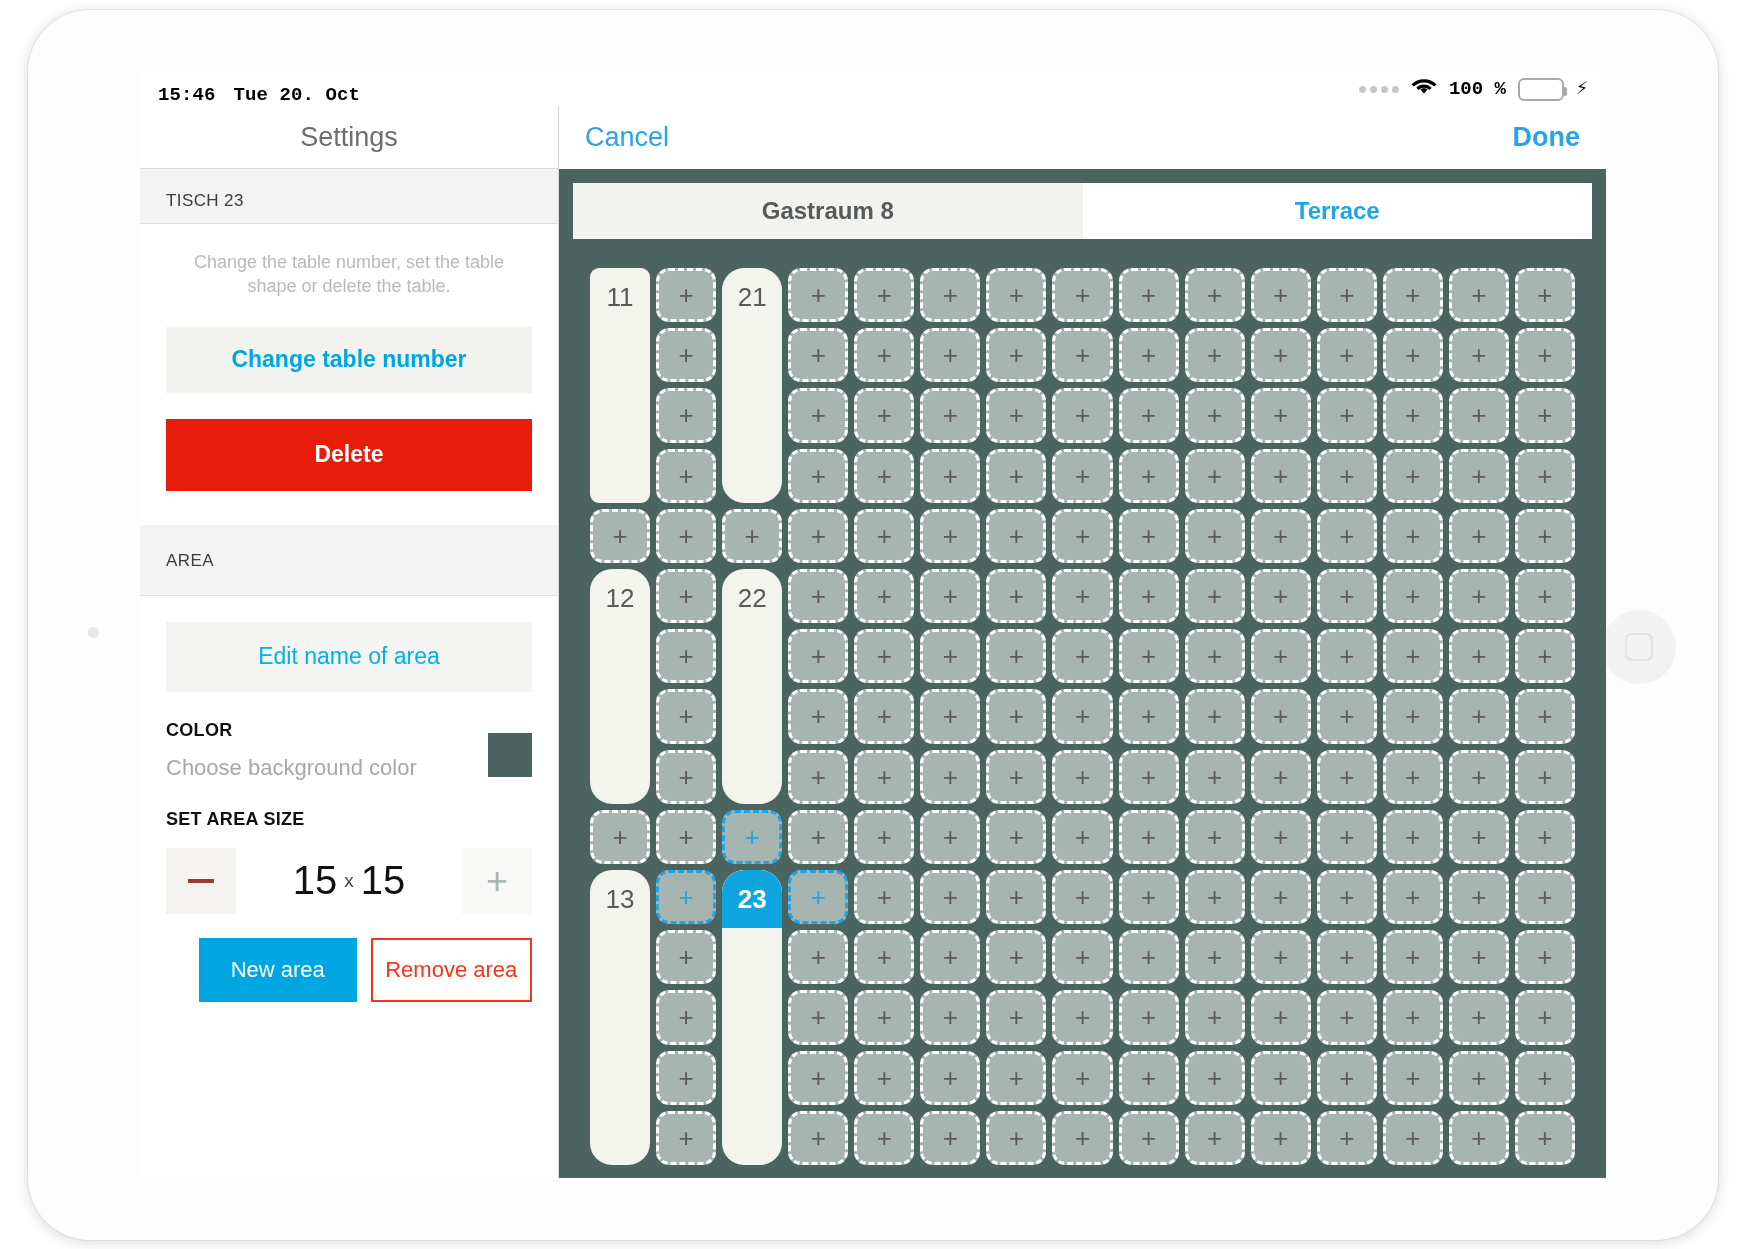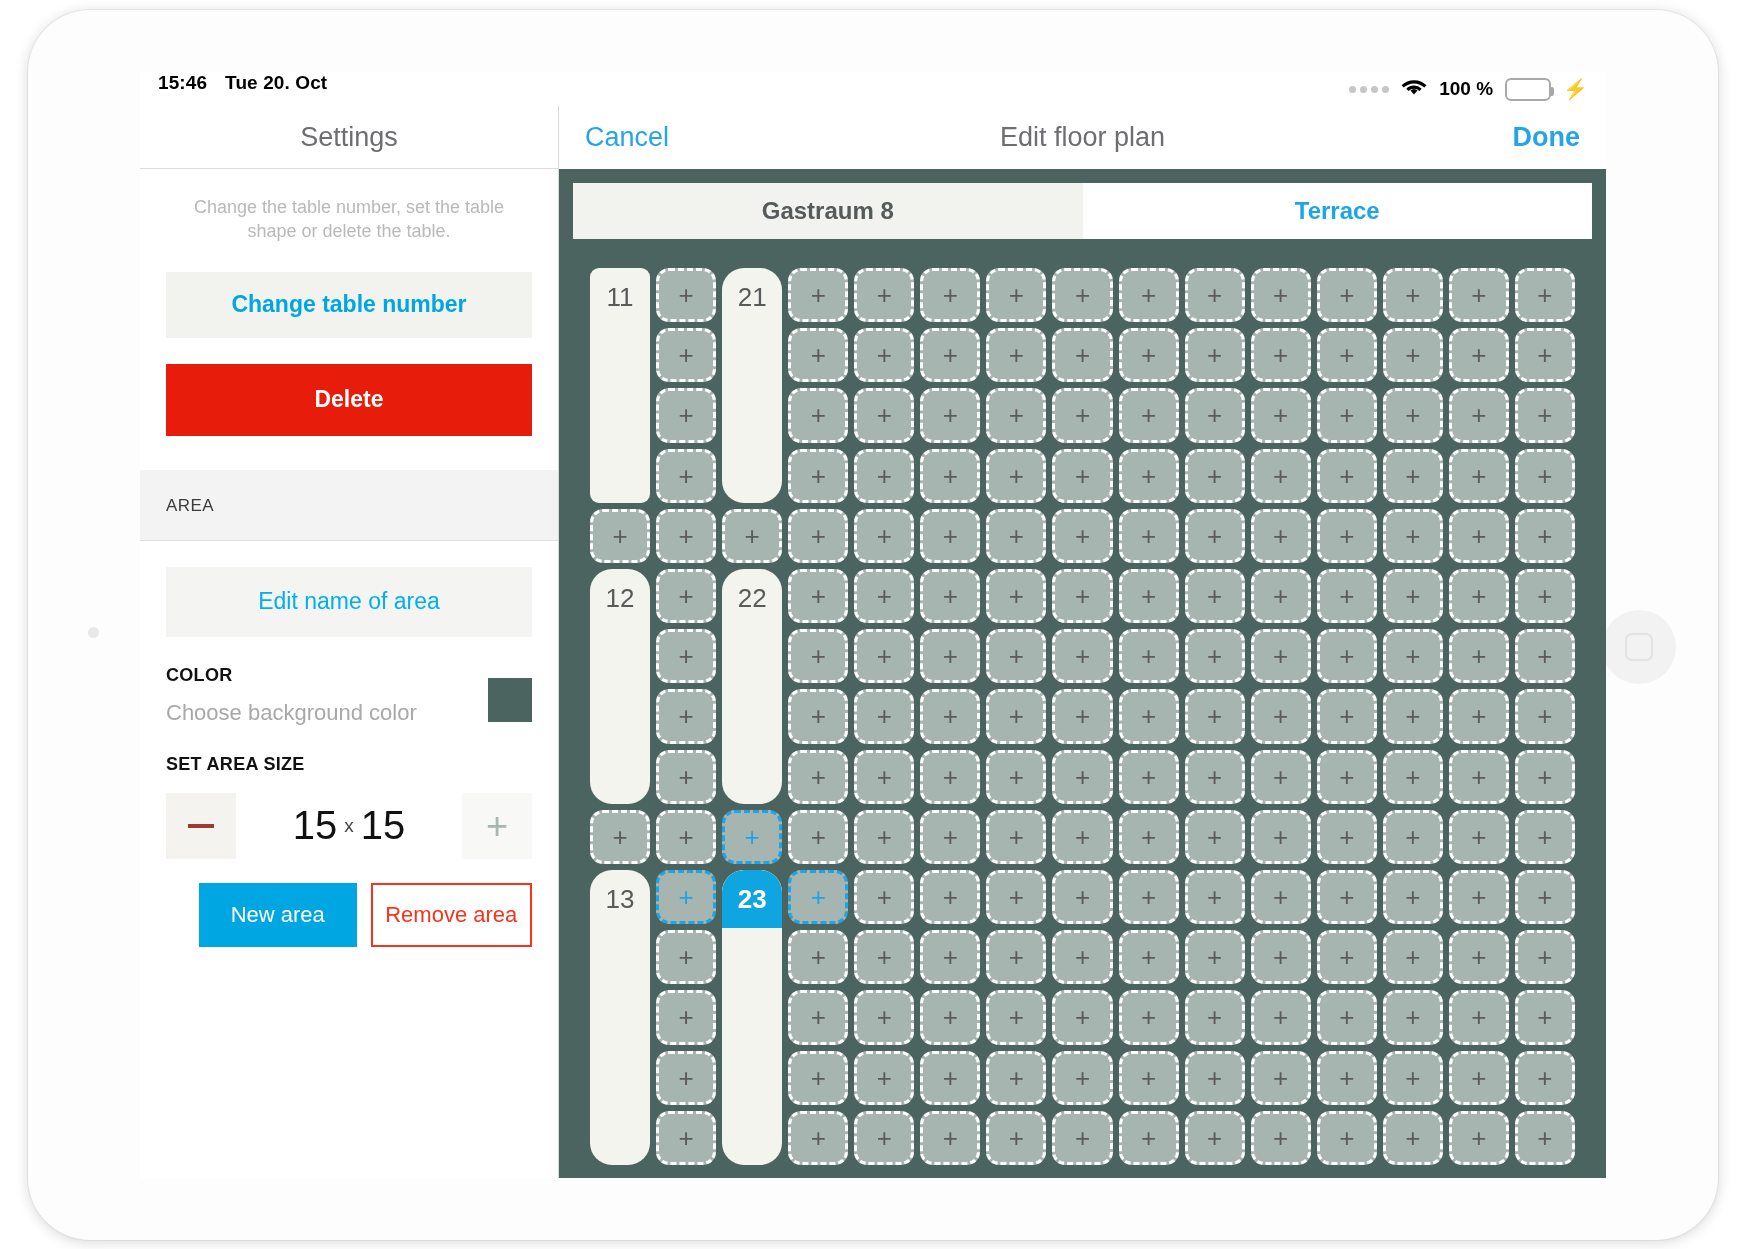--- a/index.html
+++ b/index.html
@@ -56,24 +56,25 @@
     background: #f0f0f0;
     display: flex;
     flex-direction: column;
   }
 
   
   #status-bar {
     height: 34px;
     background: #ffffff;
     display: flex;
-    align-items: flex-start;
+    align-items: flex-end;
     flex: 0 0 auto;
     position: relative;
     font-size: 19px;
+    font-family: Liberation Mono, monospace;
   }
   #status-left {
     display: flex; align-items: center; gap: 18px;
     padding-left: 18px;
     font-weight: 600;
     color: #000;
     letter-spacing: 0.1px;
   }
   #status-right {
     position: absolute;
@@ -338,20 +339,21 @@
 
     <div id="body-split">
 
       <div id="sidebar">
         <div id="sidebar-navbar">
           <div id="sidebar-title">Settings</div>
         </div>
 
         <div id="sidebar-scroll">
 
+          <div class="section-header">TISCH 23</div>
 
           <div class="help-text">Change the table number, set the table shape or delete the table.</div>
 
           <div class="wide-btn">Change table number</div>
 
 
           <div id="delete-button">Delete</div>
           <div id="delete-spacer"></div>
 
           <div class="section-header tall">AREA</div>
@@ -381,21 +383,20 @@
             <div id="new-area-button">New area</div>
             <div id="remove-area-button">Remove area</div>
           </div>
 
         </div>
       </div>
 
       <div id="detail">
         <div id="detail-navbar">
           <div id="cancel-button">Cancel</div>
-          <div id="detail-title">Edit floor plan</div>
           <div id="done-button">Done</div>
         </div>
 
         <div id="plan-area">
           <div id="tabs">
             <div class="tab-off">Gastraum 8</div>
             <div class="tab-on">Terrace</div>
           </div>
           <div id="grid-wrap">
             <div id="grid">

